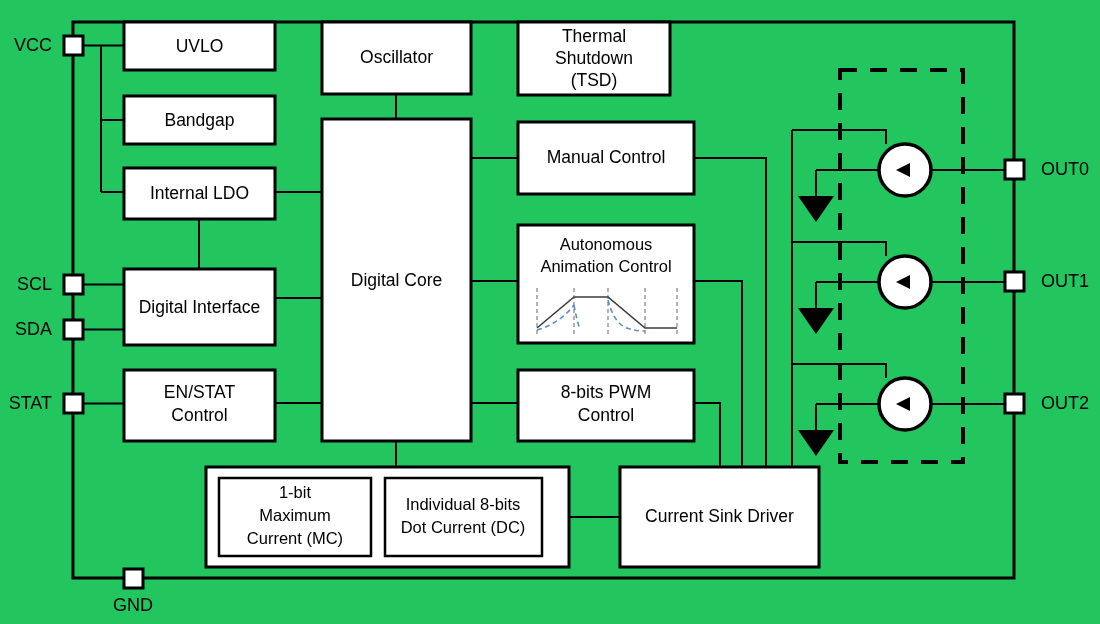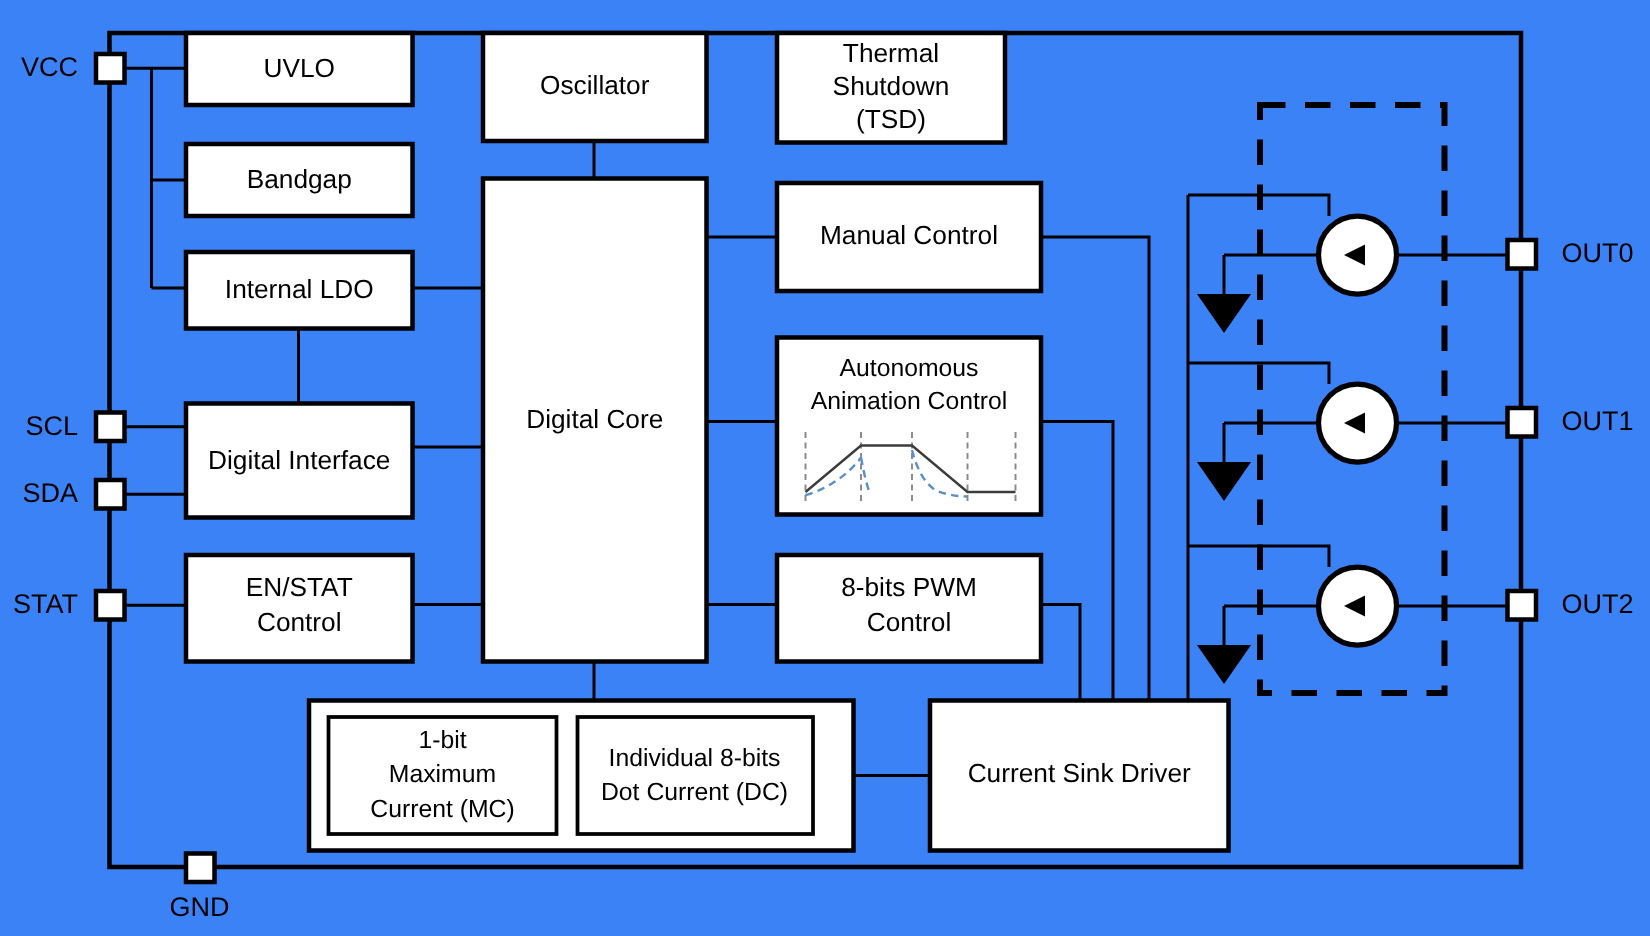--- a/index.html
+++ b/index.html
@@ -10,21 +10,21 @@
   body {
     width: 1100px;
     height: 624px;
     font-family: "Liberation Sans", sans-serif;
     overflow: hidden;
   }
   #diagram-root {
     position: relative;
     width: 1100px;
     height: 624px;
-    background: #3b82f6;
+    background: #22c55e;
   }
   svg#blockdiagram {
     display: block;
     width: 1100px;
     height: 624px;
   }
   .blk {
     fill: #ffffff;
     stroke: #000000;
     stroke-width: 3;

